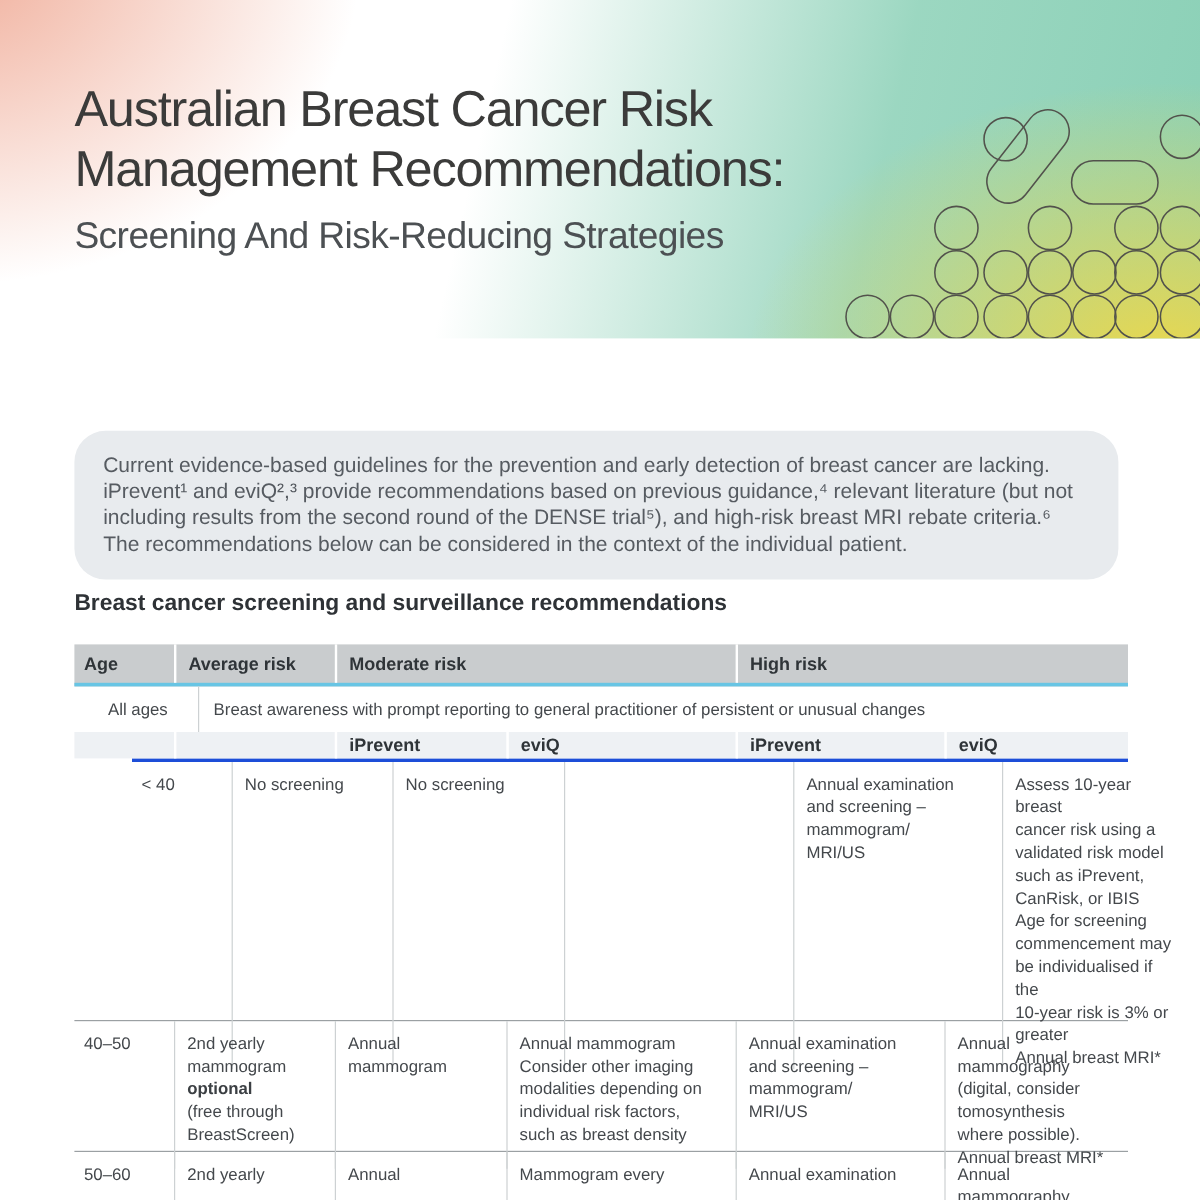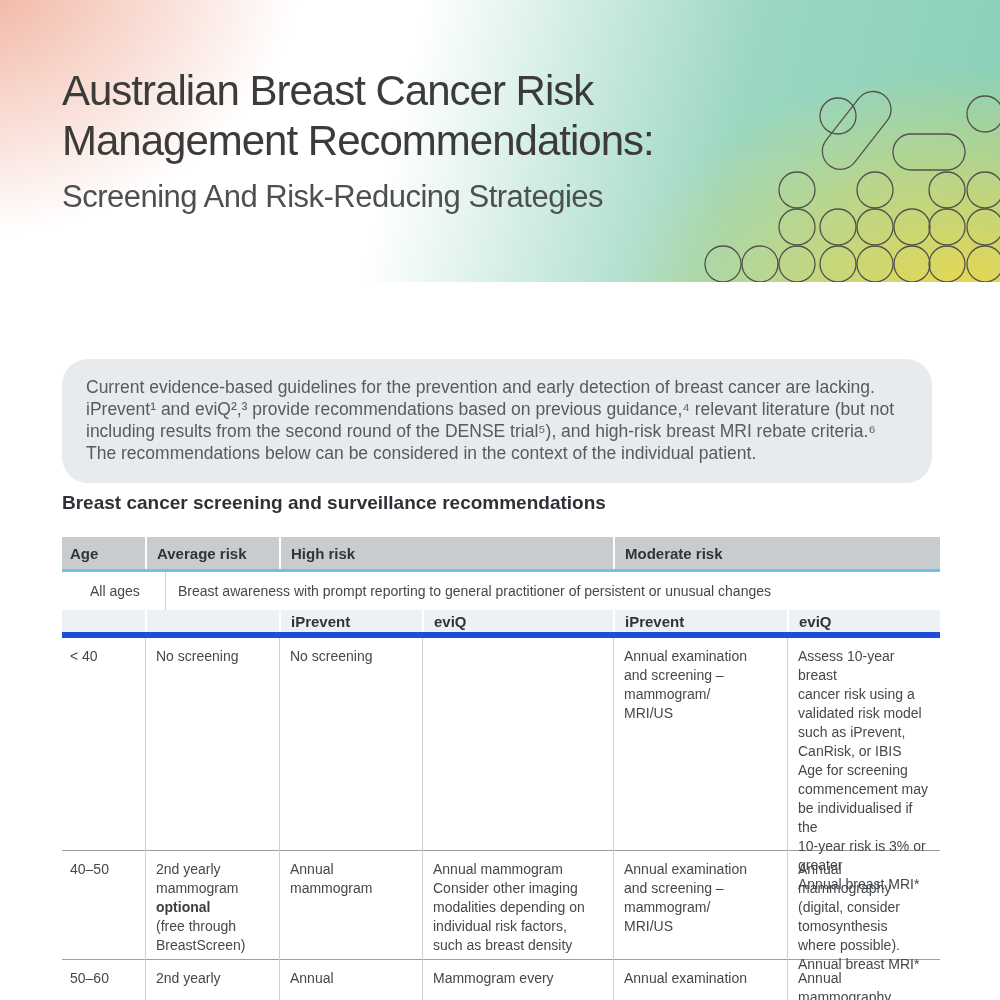--- a/index.html
+++ b/index.html
@@ -64,21 +64,21 @@
   .t-subheader { display:grid; grid-template-columns:83px 134px 143px 191px 174px 153px; height:22px; }
   .t-subheader .td {
     background:#eef1f4; border-left:2px solid #fff;
     display:flex; align-items:center; padding-left:10px;
     font-size:15px; font-weight:700; color:#2f3438;
   }
   .t-subheader .td:first-child { border-left:none; }
 
   .t-body .t-row { display:grid; grid-template-columns:83px 134px 143px 191px 174px 153px; }
   .t-body .t-row { border-top:1px solid #9ba0a3; }
-  .t-body .t-row.first { border-top:6px solid #1d4ed8; }
+  .t-body .t-row.first { border-top:3px solid #1d4ed8;margin-left:48px; }
   .t-row .td { padding:9px 10px 0 10px; font-size:14px; line-height:19px; border-left:1px solid #cdd1d3; }
   .t-row .td.age { border-left:none; padding-left:8px; }
   .cell-line { min-height:19px; }
   .cell-line strong { font-weight:700; color:#3b3f43; }
 </style>
 </head>
 <body>
 
 <div id="page">
 
@@ -120,22 +120,22 @@
     <p>Current evidence-based guidelines for the prevention and early detection of breast cancer are lacking. iPrevent¹ and eviQ²,³ provide recommendations based on previous guidance,⁴ relevant literature (but not including results from the second round of the DENSE trial⁵), and high-risk breast MRI rebate criteria.⁶ The recommendations below can be considered in the context of the individual patient.</p>
   </div>
 
   <h2 class="section-heading">Breast cancer screening and surveillance recommendations</h2>
 
   <div class="table">
 
     <div class="t-header">
       <div class="th">Age</div>
       <div class="th">Average risk</div>
+      <div class="th">Moderate risk</div>
       <div class="th">High risk</div>
-      <div class="th">Moderate risk</div>
     </div>
 
     <div class="t-allages">
       <div class="td">All ages</div>
       <div class="td merged">Breast awareness with prompt reporting to general practitioner of persistent or unusual changes</div>
     </div>
 
     <div class="t-subheader">
       <div class="td"></div>
       <div class="td"></div>

